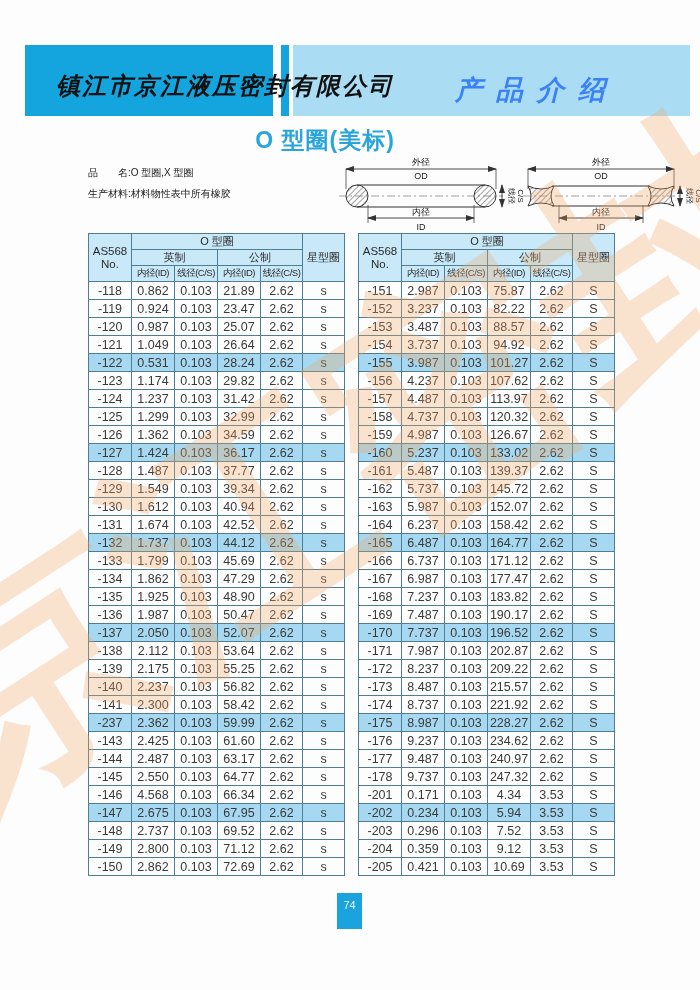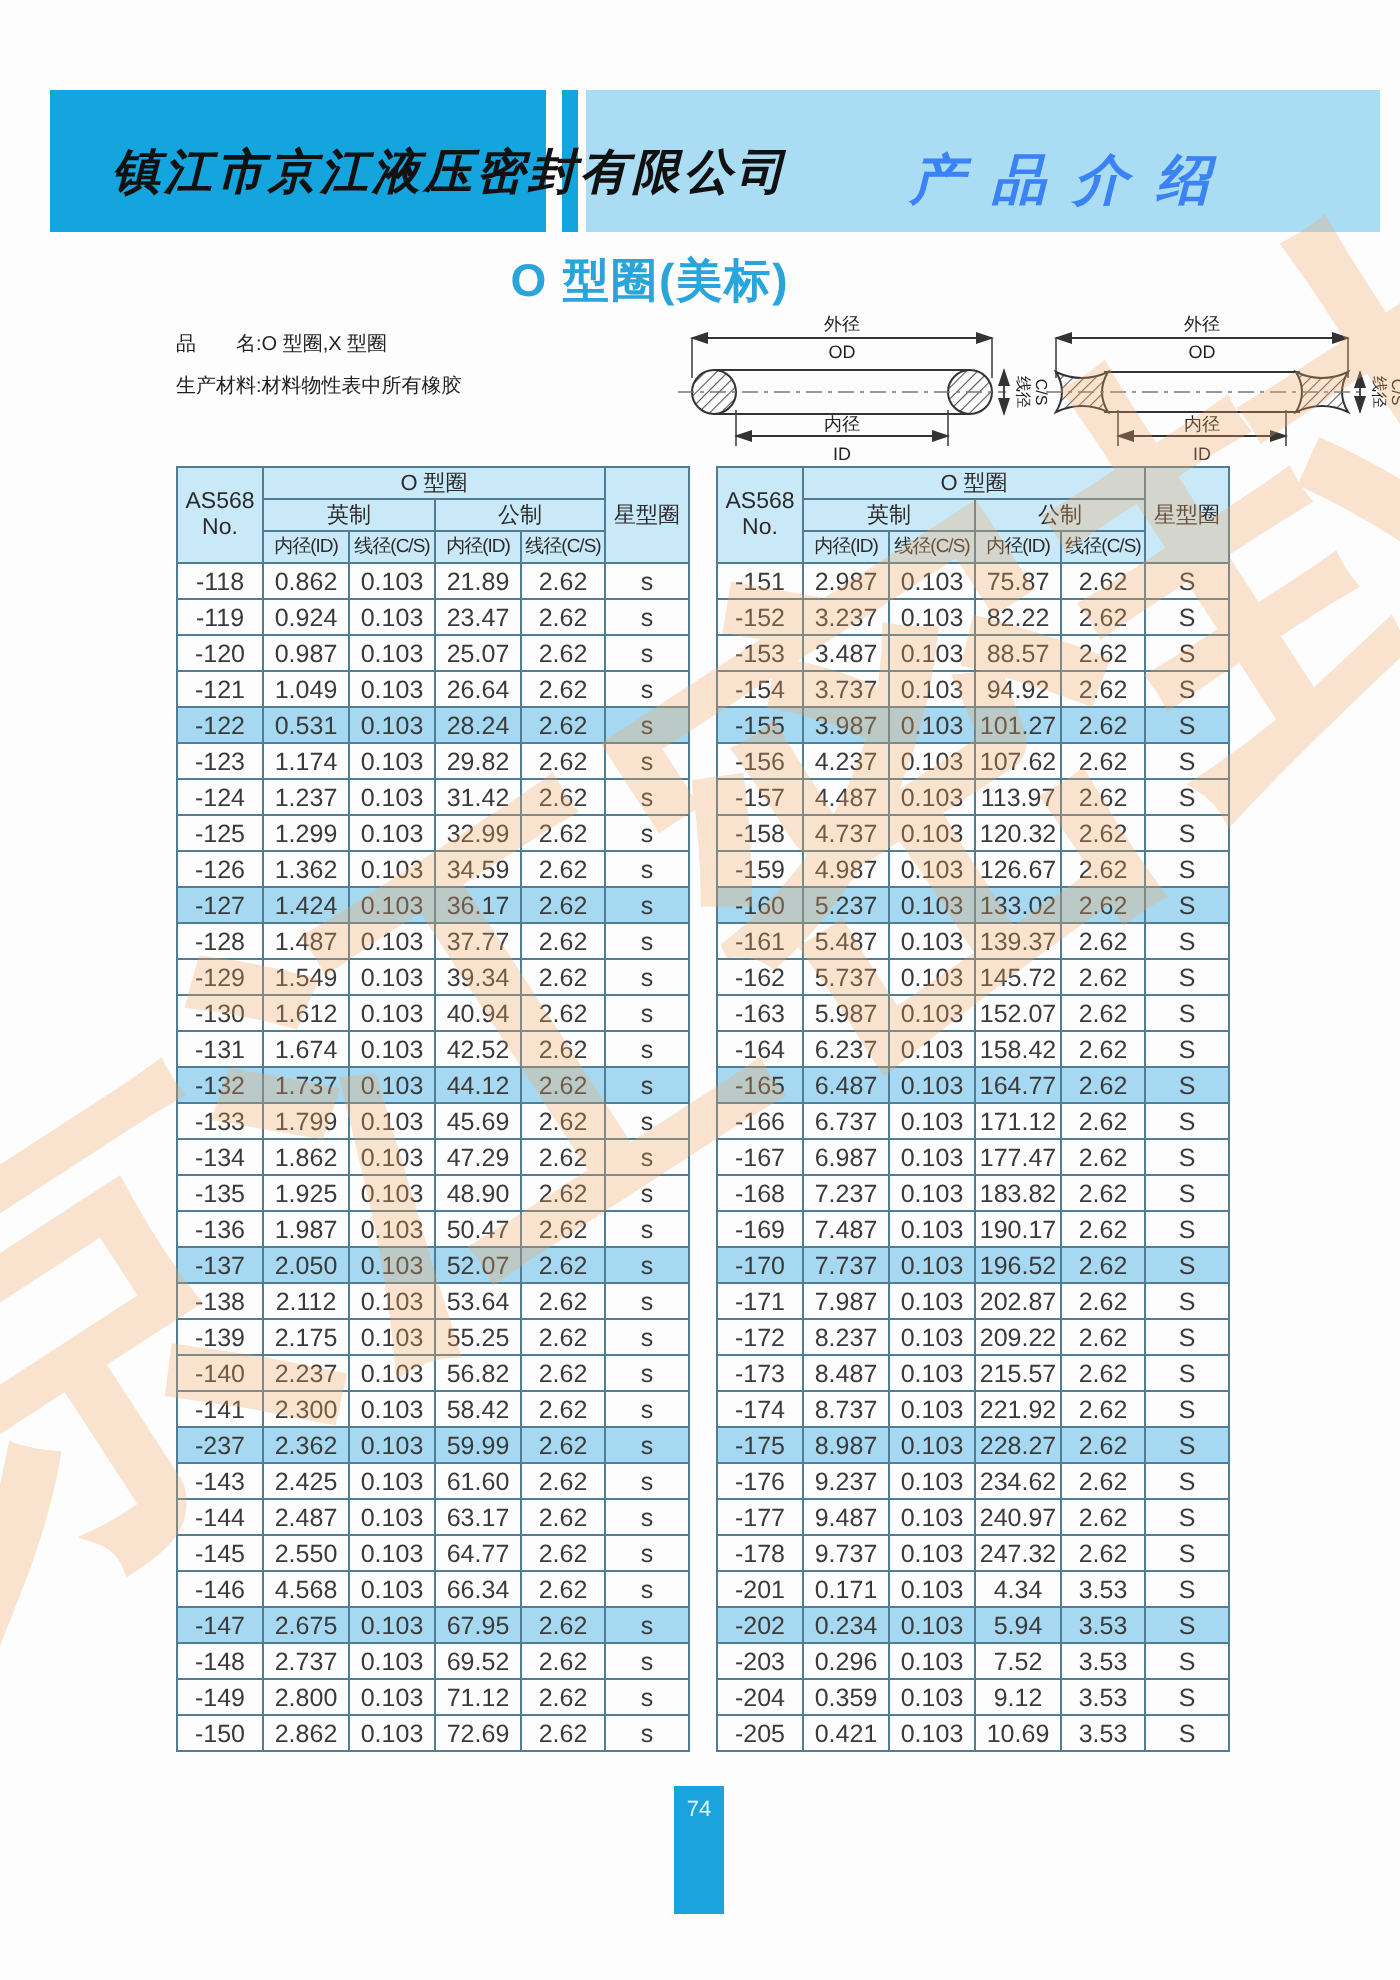--- a/index.html
+++ b/index.html
@@ -43,21 +43,21 @@
     border:1px solid #4f7d93;text-align:center;vertical-align:middle;
     padding:0;overflow:hidden;white-space:nowrap;
   }
   table.otable th{background:#c9e9f9;font-weight:normal;font-size:11px;color:#2b2b2b;height:13px;}
   table.otable tr.sub th{font-size:9.5px;height:15px;letter-spacing:-0.5px;}
   table.otable th.th-no{font-size:11.5px;line-height:13px;margin-left:35px;}
   table.otable td{height:17px;font-size:12.5px;color:#3a3a3a;background:transparent;}
   table.otable tr.hl td{background:#a6d9f1;}
   
   .page-num{
-    position:absolute;left:337px;top:893px;width:25px;height:64px;background:#1aa3dd;
+    position:absolute;left:337px;top:893px;width:25px;height:36px;background:#1aa3dd;
     color:#eaf7ff;font-size:11px;text-align:center;padding-top:6px;box-sizing:border-box;z-index:2;
   }
   
   .watermark{
     position:absolute;left:-160px;top:330px;width:1020px;z-index:3;
     transform:rotate(-33deg);transform-origin:center;
     font-size:250px;font-weight:bold;color:#f0a868;opacity:0.30;
     white-space:nowrap;pointer-events:none;line-height:1;
     font-family:"DejaVu Serif",serif;
   }

